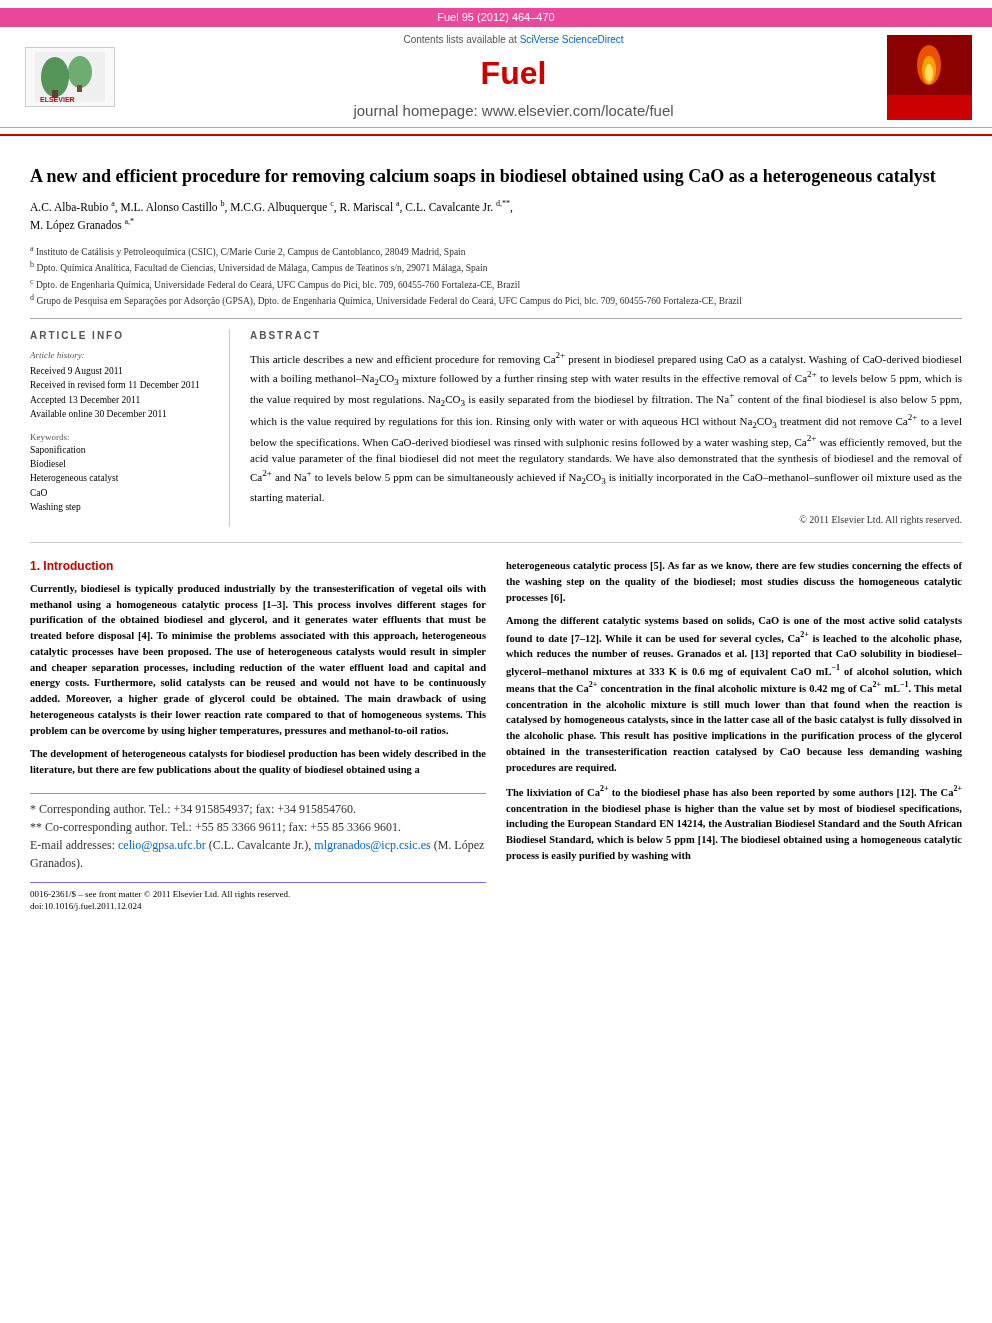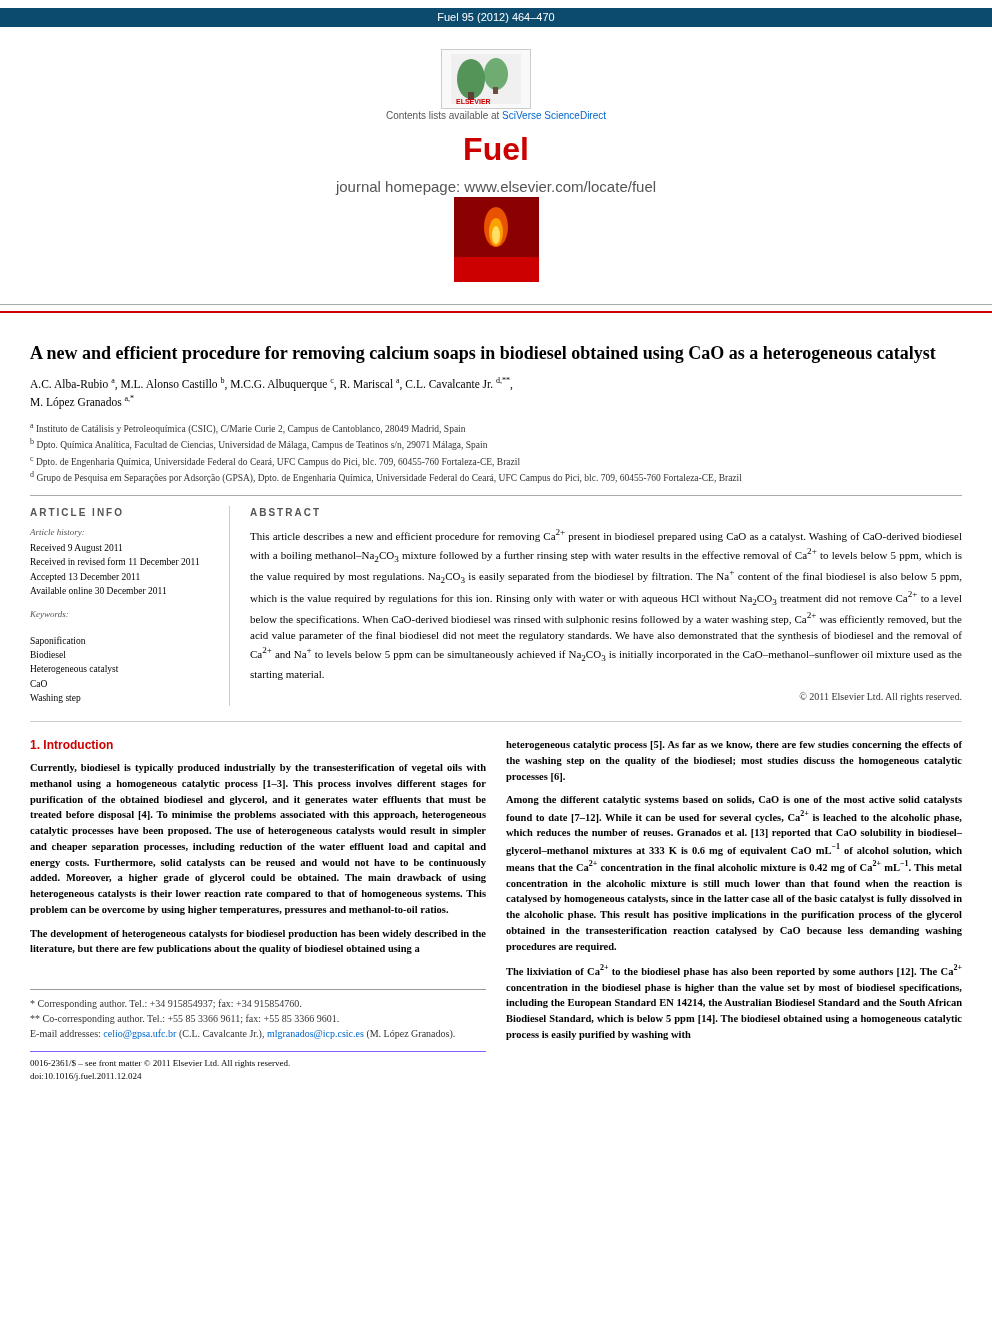--- a/index.html
+++ b/index.html
@@ -13,33 +13,32 @@
       line-height: 1.4;
     }
 
     
     .journal-header {
       border-bottom: 2px solid #c00;
       padding: 8px 0 6px 0;
       margin-bottom: 0;
     }
     .journal-top-bar {
-      background: #0c4a6e;
+      background: #ec4899;
       color: #fff;
       text-align: center;
       font-size: 11px;
       padding: 2px 0;
       font-family: Arial, sans-serif;
     }
     .journal-banner {
       display: flex;
       align-items: center;
-      padding: 22px 20px;
+      padding: 6px 20px;
       border-bottom: 1px solid #aaa;
-      flex-direction: column;
     }
     .elsevier-logo {
       width: 100px;
       display: flex;
       flex-direction: column;
       align-items: center;
       margin-right: 20px;
     }
     .elsevier-logo .logo-box {
       width: 90px;
@@ -158,22 +157,21 @@
       color: #555;
       margin-bottom: 3px;
     }
     .article-info-section .item {
       font-size: 9.5px;
       margin-bottom: 1px;
     }
 
     .keywords-section .kw-label {
       font-size: 9px;
-      font-style: italic;
-      margin-bottom: 14px;
+      margin-bottom: 0;
       color: #555;
     }
     .keywords-section .kw {
       font-size: 9.5px;
       margin-bottom: 1px;
     }
 
     .abstract-text {
       font-size: 11px;
       line-height: 1.5;
@@ -216,23 +214,23 @@
       line-height: 1.5;
       text-align: justify;
       margin-bottom: 8px;
       font-weight: bold;
     }
     .body-text sup { font-size: 8px; }
 
     
     .footer-notes {
       border-top: 1px solid #999;
-      margin-top: 32px;
+      margin-top: 15px;
       padding-top: 6px;
-      font-size: 10px;
+      font-size: 12px;
       color: #333;
       line-height: 1.5;
     }
     .footer-doi {
       margin-top: 10px;
       font-size: 9px;
       border-top: 1px solid #8b5cf6;
       padding-top: 5px;
     }
   </style>

